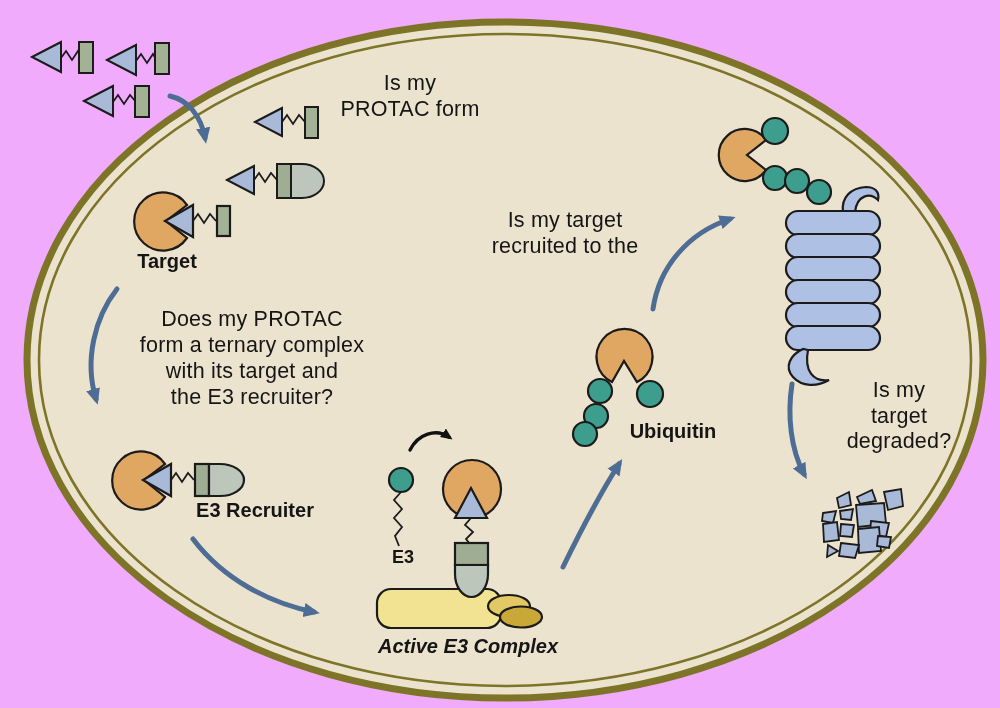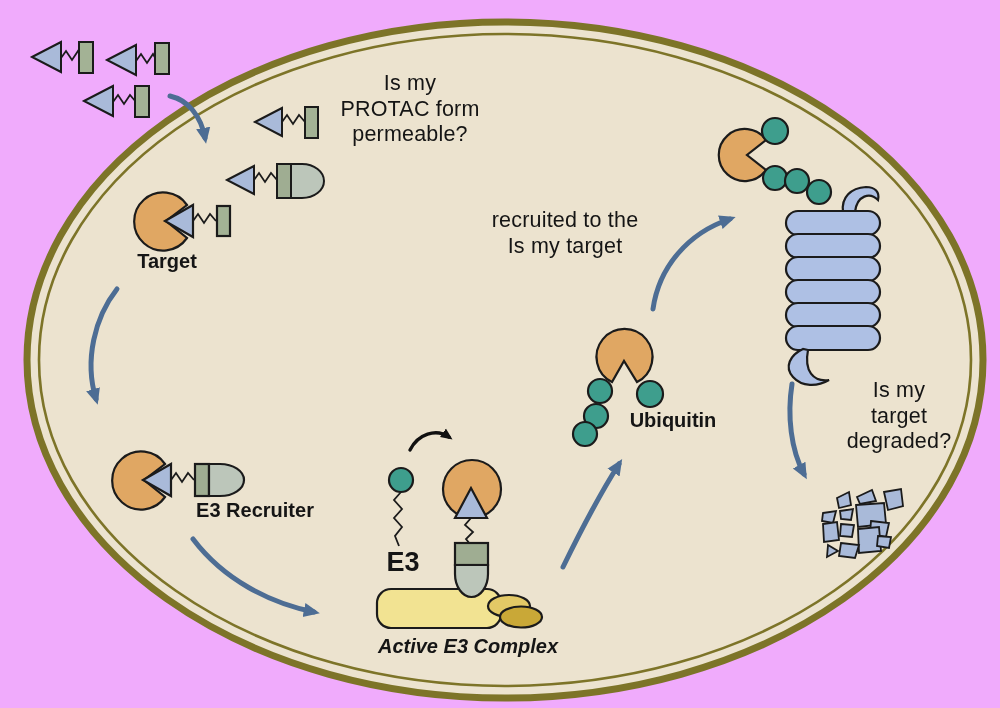--- a/index.html
+++ b/index.html
@@ -9,21 +9,21 @@
   }
   #diagram-svg{position:absolute;left:0;top:0;}
   .q{
     position:absolute;transform:translateX(-50%);text-align:center;
     font-size:21.5px;line-height:25.5px;letter-spacing:.2px;color:#151515;white-space:nowrap;
   }
   .lbl{
     position:absolute;transform:translateX(-50%);text-align:center;
     font-size:20px;font-weight:700;color:#151515;white-space:nowrap;
   }
-  .lbl-e3{font-size:27px;}
+  .lbl-e3{font-size:18px;}
 </style>
 </head>
 <body>
 
 <div id="canvas">
 
   <svg id="diagram-svg" width="1000" height="708" viewBox="0 0 1000 708">
     <defs>
       <marker id="ah-blue" viewBox="0 0 10 10" refX="6" refY="5" markerWidth="3.4" markerHeight="3.4" orient="auto-start-reverse">
         <path d="M0,0.8 L9.5,5 L0,9.2 Z" fill="#4d6d94"></path>
@@ -151,35 +151,40 @@
       <polygon points="858,529 879,527 881,551 859,553"></polygon>
       <polygon points="841,543 859,545 855,558 839,556"></polygon>
       <polygon points="878,536 891,537 889,548 877,546"></polygon>
       <polygon points="828,545 838,551 827,557"></polygon>
     </g>
   </svg>
 
   <div class="q" style="left:410px;top:71px;">
     <div>Is my</div>
     <div>PROTAC form</div>
-    <div>permeable?</div>
   </div>
 
+  <div class="q" style="left:252px;top:306px;line-height:26px;">
+    <div>Does my PROTAC</div>
+    <div>form a ternary complex</div>
+    <div>with its target and</div>
+    <div>the E3 recruiter?</div>
+  </div>
 
   <div class="q" style="left:565px;top:208px;">
+    <div>Is my target</div>
     <div>recruited to the</div>
-    <div>Is my target</div>
   </div>
 
 
   <div class="q" style="left:899px;top:378px;">
     <div>Is my</div>
     <div>target</div>
     <div>degraded?</div>
   </div>
 
   <div class="lbl" style="left:167px;top:250px;">Target</div>
   <div class="lbl" style="left:255px;top:499px;">E3 Recruiter</div>
   <div class="lbl lbl-e3" style="left:403px;top:547px;">E3</div>
   <div class="lbl" style="left:468px;top:635px;font-style:italic;">Active E3 Complex</div>
-  <div class="lbl" style="left:673px;top:409px;">Ubiquitin</div>
+  <div class="lbl" style="left:673px;top:420px;">Ubiquitin</div>
 
 </div>
 
 </body></html>

